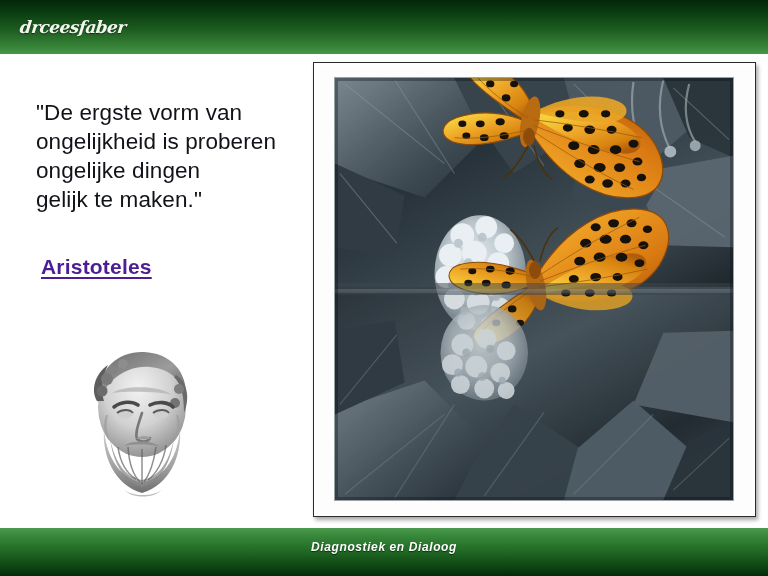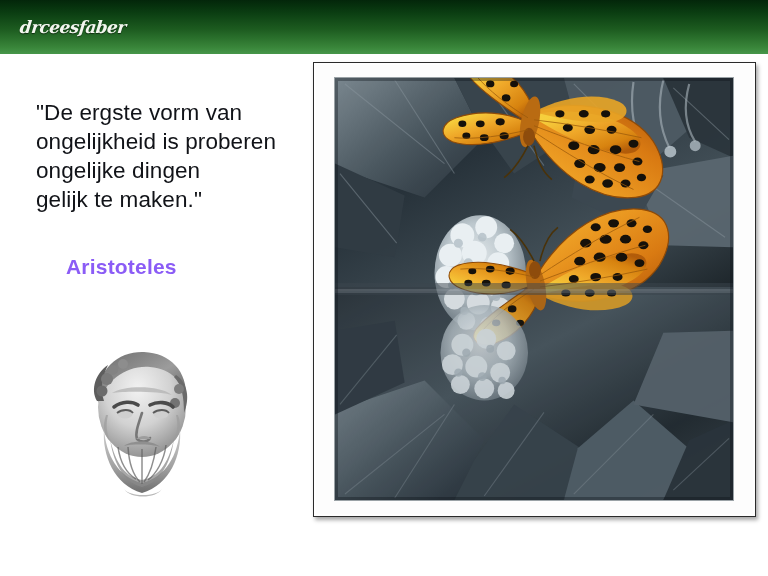--- a/index.html
+++ b/index.html
@@ -96,24 +96,24 @@
     white-space: pre-line;
     letter-spacing: 0.1px;
   }
   #attribution {
     position: absolute;
     left: 41px;
     top: 255px;
     font-family: "Liberation Sans", sans-serif;
     font-size: 21px;
     font-weight: 700;
-    color: #8b5cf6;
+    color: #4c1d95;
+    text-decoration: underline;
     text-underline-offset: 3px;
     letter-spacing: 0.2px;
-    margin-left: 25px;
   }
 
   
   #bust-figure {
     position: absolute;
     left: 80px;
     top: 343px;
     width: 122px;
     height: 160px;
   }
@@ -517,14 +517,17 @@
           </g>
 
           <rect x="0" y="214" width="400" height="210" fill="#26313a" opacity="0.1"></rect>
 
           <rect x="0" y="0" width="400" height="424" fill="none" stroke="#0c1116" stroke-width="6" opacity="0.35"></rect>
         </g>
       </svg>
     </div>
   </div>
 
+  <div id="bottom-banner">
+    <div id="footer-text" class="nosel">Diagnostiek en Dialoog</div>
+  </div>
 
 </div>
 
 </body></html>

